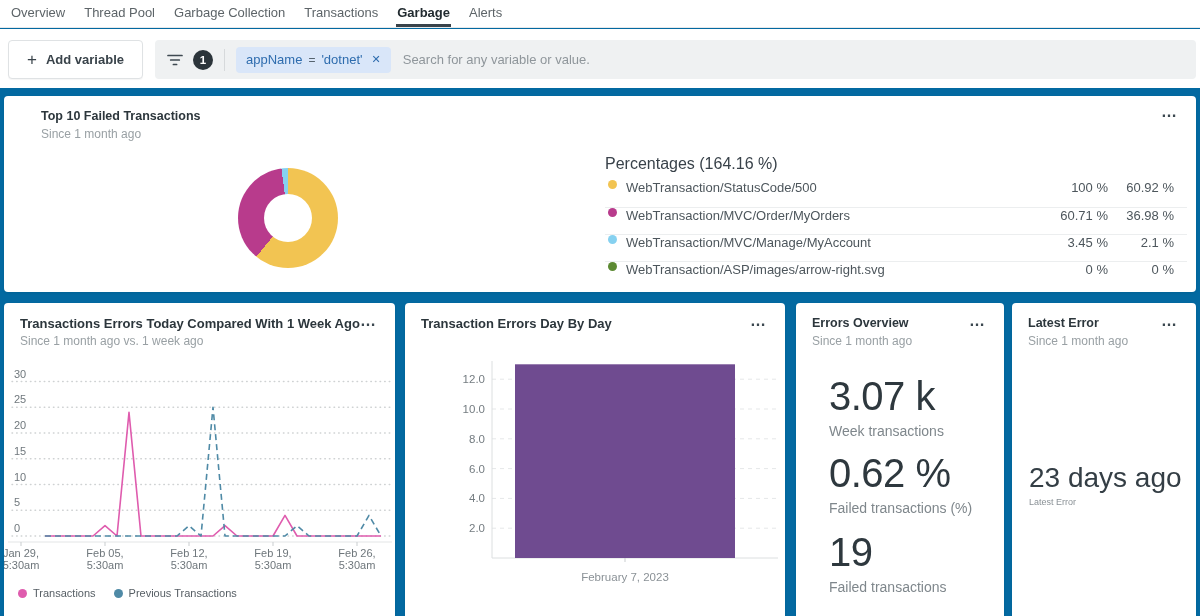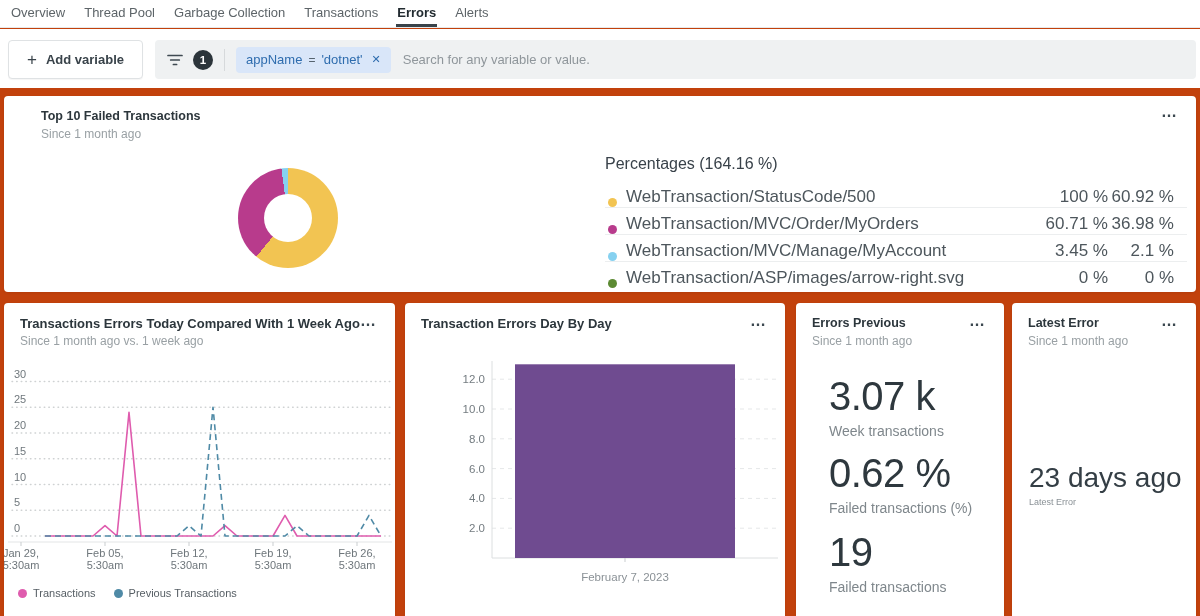--- a/index.html
+++ b/index.html
@@ -1,16 +1,16 @@
 <!DOCTYPE html>
 <html><head>
 <meta charset="utf-8">
 <style>
   html,body{margin:0;padding:0;background:#fff;font-family:"Liberation Sans",sans-serif;}
-  .screen{position:relative;width:1200px;height:616px;background:#c2410c;overflow:hidden;}
+  .screen{position:relative;width:1200px;height:616px;background:#0369a1;overflow:hidden;}
 
   
   .tabbar{position:absolute;top:0;left:0;right:0;height:28px;background:#fff;
     border-bottom:1px solid #e7e9ea;display:flex;align-items:stretch;padding-left:10px;gap:17px;box-sizing:border-box;}
   .tab{font-size:13px;color:#5d6468;line-height:26px;border-bottom:3px solid transparent;
     box-sizing:border-box;cursor:pointer;white-space:nowrap;padding:0 1px;}
   .tab.active{color:#222b30;font-weight:700;border-bottom-color:#39434a;}
 
   
   .filter-row{position:absolute;top:29px;left:0;right:0;height:59px;background:#fff;}
@@ -46,21 +46,21 @@
   #panel-ov   {left:796px;top:303px;width:208px;height:330px;}
   #panel-latest{left:1012px;top:303px;width:184px;height:330px;}
 
   
   .donut{position:absolute;left:234px;top:72px;width:100px;height:100px;border-radius:50%;cursor:pointer;}
   .donut::after{content:"";position:absolute;inset:26px;background:#fff;border-radius:50%;}
 
   
   .t10-table{position:absolute;left:601px;top:58px;width:582px;}
   .t10-head{font-size:16px;color:#39424a;height:26px;line-height:20px;}
-  .t10-row{display:flex;align-items:flex-end;height:27px;font-size:17px;color:#4d565c;
+  .t10-row{display:flex;align-items:flex-start;height:27px;font-size:13px;color:#4d565c;
     padding-left:3px;box-sizing:border-box;cursor:pointer;}
   .t10-row + .t10-row{border-top:1px solid #eceeef;}
   .t10-dot{width:9px;height:9px;border-radius:50%;margin-right:9px;flex:none;}
   .t10-name{flex:1;white-space:nowrap;overflow:hidden;}
   .t10-v1{width:74px;text-align:right;flex:none;}
   .t10-v2{width:66px;text-align:right;flex:none;margin-right:13px;}
 
   
   #line-svg{position:absolute;left:0;top:55px;overflow:hidden;}
   #bar-svg{position:absolute;left:0;top:38px;}
@@ -80,21 +80,21 @@
 </head>
 <body>
 
 <div class="screen">
 
   <nav class="tabbar">
     <div class="tab">Overview</div>
     <div class="tab">Thread Pool</div>
     <div class="tab">Garbage Collection</div>
     <div class="tab">Transactions</div>
-    <div class="tab active">Errors</div>
+    <div class="tab active">Garbage</div>
     <div class="tab">Alerts</div>
   </nav>
 
   <div class="filter-row">
     <button class="add-var">
       <span class="plus">+</span>
       <span>Add variable</span>
     </button>
     <div class="filter-box">
       <svg class="funnel" width="16" height="14" viewBox="0 0 16 14">
@@ -223,21 +223,21 @@
         <line x1="87" x2="87" y1="20" y2="217" stroke="#dcdfe0" stroke-width="1"></line>
         <line x1="87" x2="373" y1="217" y2="217" stroke="#dcdfe0" stroke-width="1"></line>
         <rect x="110" y="23.299999999999983" width="220" height="193.70000000000002" fill="#6f4b90"></rect>
         <line x1="220" x2="220" y1="217" y2="221" stroke="#c9cdcf" stroke-width="1"></line>
         <text x="220" y="240" font-size="11.5" fill="#8a9196" text-anchor="middle">February 7, 2023</text>
       </svg>
   </section>
 
   <section class="panel" id="panel-ov">
     <div class="panel-head">
-      <div class="panel-title">Errors Previous</div>
+      <div class="panel-title">Errors Overview</div>
       <div class="panel-sub">Since 1 month ago</div>
       <div class="menu-btn" style="top:8px">…</div>
     </div>
     <div class="stat" id="stat-0">
       <div class="stat-value">3.07 k</div>
       <div class="stat-label">Week transactions</div>
     </div>
     <div class="stat" id="stat-1">
       <div class="stat-value">0.62 %</div>
       <div class="stat-label">Failed transactions (%)</div>

